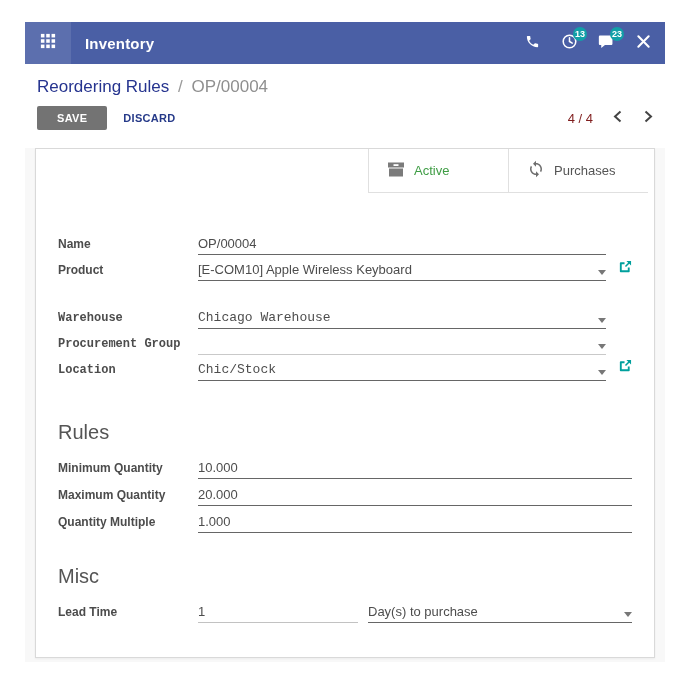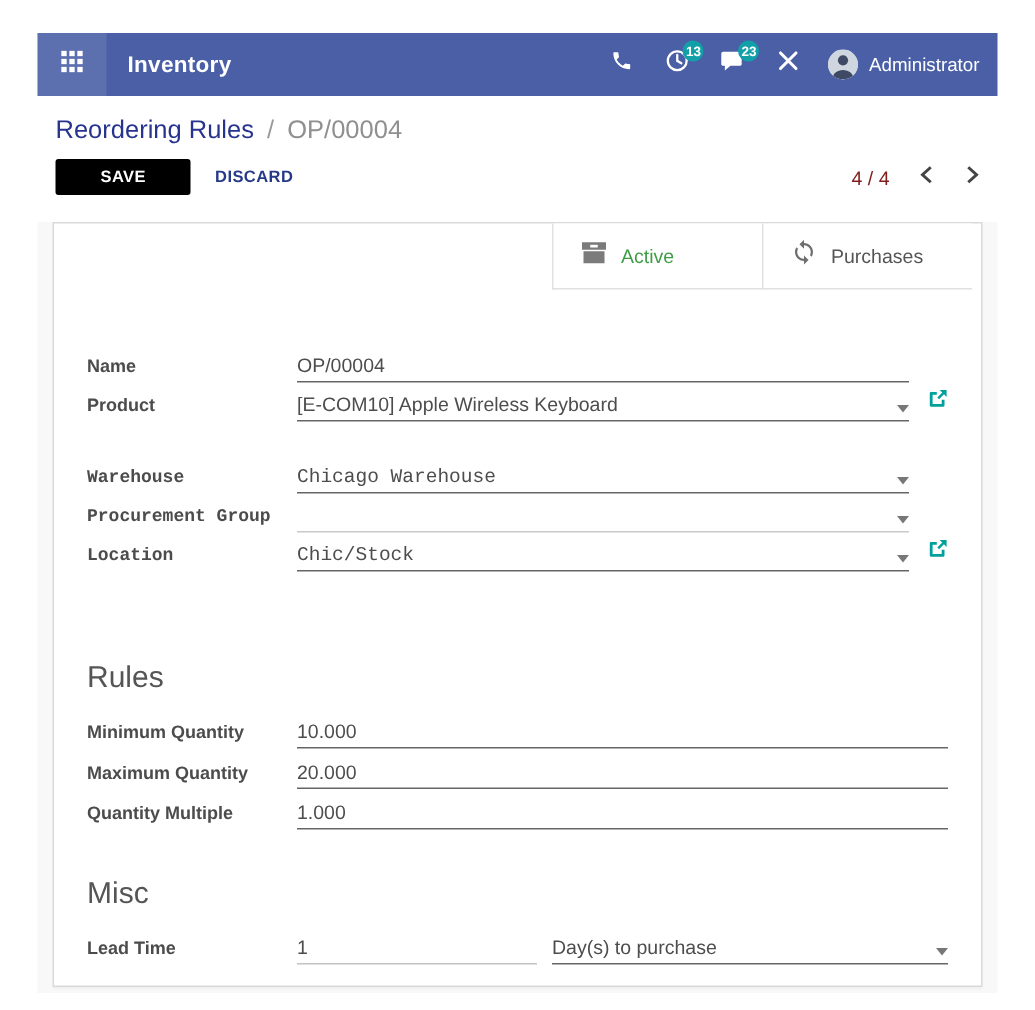--- a/index.html
+++ b/index.html
@@ -19,21 +19,21 @@
   .avatar { width:20px; height:20px; border-radius:50%; background:#d5dae2; overflow:hidden; display:block; }
   .user-name { color:#ffffff; font-size:12.5px; }
 
   
   .control-panel { height:84px; background:#ffffff; padding:13px 12px 0 12px; flex:0 0 auto; }
   .breadcrumb { font-size:17px; }
   .bc-parent { color:#26348f; cursor:pointer; }
   .bc-sep { color:#9a9a9a; margin:0 4px; }
   .bc-current { color:#8f8f8f; }
   .cp-row { display:flex; align-items:center; margin-top:9px; }
-  .btn-save { background:#000000; color:#fff; border:none; font-size:11px; font-weight:700; padding:6px 30px; border-radius:2px; cursor:pointer; letter-spacing:.3px; font-family:inherit; }
+  .btn-save { background:#737373; color:#fff; border:none; font-size:11px; font-weight:700; padding:6px 20px; border-radius:2px; cursor:pointer; letter-spacing:.3px; font-family:inherit; }
   .btn-discard { background:none; border:none; color:#263a89; font-size:11px; font-weight:700; margin-left:16px; cursor:pointer; letter-spacing:.3px; font-family:inherit; }
   .pager { margin-left:auto; display:flex; align-items:center; gap:20px; }
   .pager-value { font-size:13px; color:#7f1d1d; }
   .pager-arrows { display:flex; align-items:center; gap:22px; }
   .pager-btn { background:none; border:none; cursor:pointer; padding:0; display:flex; }
 
   
   .content { flex:1; background:#f8f8f8; overflow:hidden; }
   .sheet { position:relative; margin:0 10px; height:510px; background:#ffffff; border:1px solid #d9d9d9; box-shadow:0 1px 2px rgba(0,0,0,0.05); padding:0 22px; }
   .stat-buttons { position:absolute; top:0; right:6px; display:flex; }
@@ -42,21 +42,21 @@
   .stat-label { color:#555; font-size:13px; }
 
   .form-area { padding-top:80px; }
   .frow { display:flex; align-items:flex-end; height:26px; }
   .flabel { width:140px; font-size:12px; font-weight:700; color:#4c4c4c; padding-bottom:4px; }
   .fval { flex:1; display:flex; align-items:flex-end; justify-content:space-between; font-size:13px; color:#4d4d4d; border-bottom:1px solid #666; padding-bottom:3px; min-height:20px; }
   .fval.light { border-bottom-color:#c9c9c9; }
   .icon-col { width:26px; display:flex; justify-content:flex-end; align-items:flex-end; padding-bottom:3px; }
   .caret { width:0; height:0; border-left:4px solid transparent; border-right:4px solid transparent; border-top:5px solid #777; margin-left:8px; margin-bottom:2px; flex:0 0 auto; }
   .group2 { margin-top:22px;font-family:Liberation Mono, monospace; }
-  .section-title { font-size:20px; color:#555; font-weight:400; margin-top:60px; margin-bottom:8px; }
+  .section-title { font-size:20px; color:#555; font-weight:400; margin-top:40px; margin-bottom:8px; }
   .section-title.misc { margin-top:32px; }
   .rrow { display:flex; align-items:flex-end; height:27px; }
   .leadrow { display:flex; align-items:flex-end; height:27px; }
   .lead-input { width:160px; border-bottom:1px solid #c2c2c2; font-size:13px; color:#4d4d4d; padding-bottom:3px; }
   .lead-uom { flex:1; margin-left:10px; display:flex; align-items:flex-end; justify-content:space-between; border-bottom:1px solid #666; font-size:13px; color:#4d4d4d; padding-bottom:3px; }
 </style>
 </head>
 <body>
 
 <div class="screen">
@@ -106,30 +106,20 @@
               </svg>
           </span>
           <span class="badge">23</span>
         </div>
         <div class="nav-icon">
           <span>
             <svg width="15" height="15" viewBox="0 0 16 16">
               <path d="M2.5 2.5 L13.5 13.5 M13.5 2.5 L2.5 13.5" stroke="#ffffff" stroke-width="2.2" stroke-linecap="round"></path>
             </svg>
           </span>
-        </div>
-        <div class="user-menu">
-          <span class="avatar">
-            <svg width="20" height="20" viewBox="0 0 20 20">
-              <rect width="20" height="20" fill="#cfd6df"></rect>
-              <circle cx="10" cy="7.2" r="3.4" fill="#3e4a63"></circle>
-              <path d="M3 20c0-4 3.1-6.3 7-6.3s7 2.3 7 6.3z" fill="#3e4a63"></path>
-            </svg>
-          </span>
-          <span class="user-name">Administrator</span>
         </div>
       </div>
     </div>
 
     <div class="control-panel">
       <div class="breadcrumb">
         <span class="bc-parent">Reordering Rules</span>
         <span class="bc-sep">/</span>
         <span class="bc-current">OP/00004</span>
       </div>

